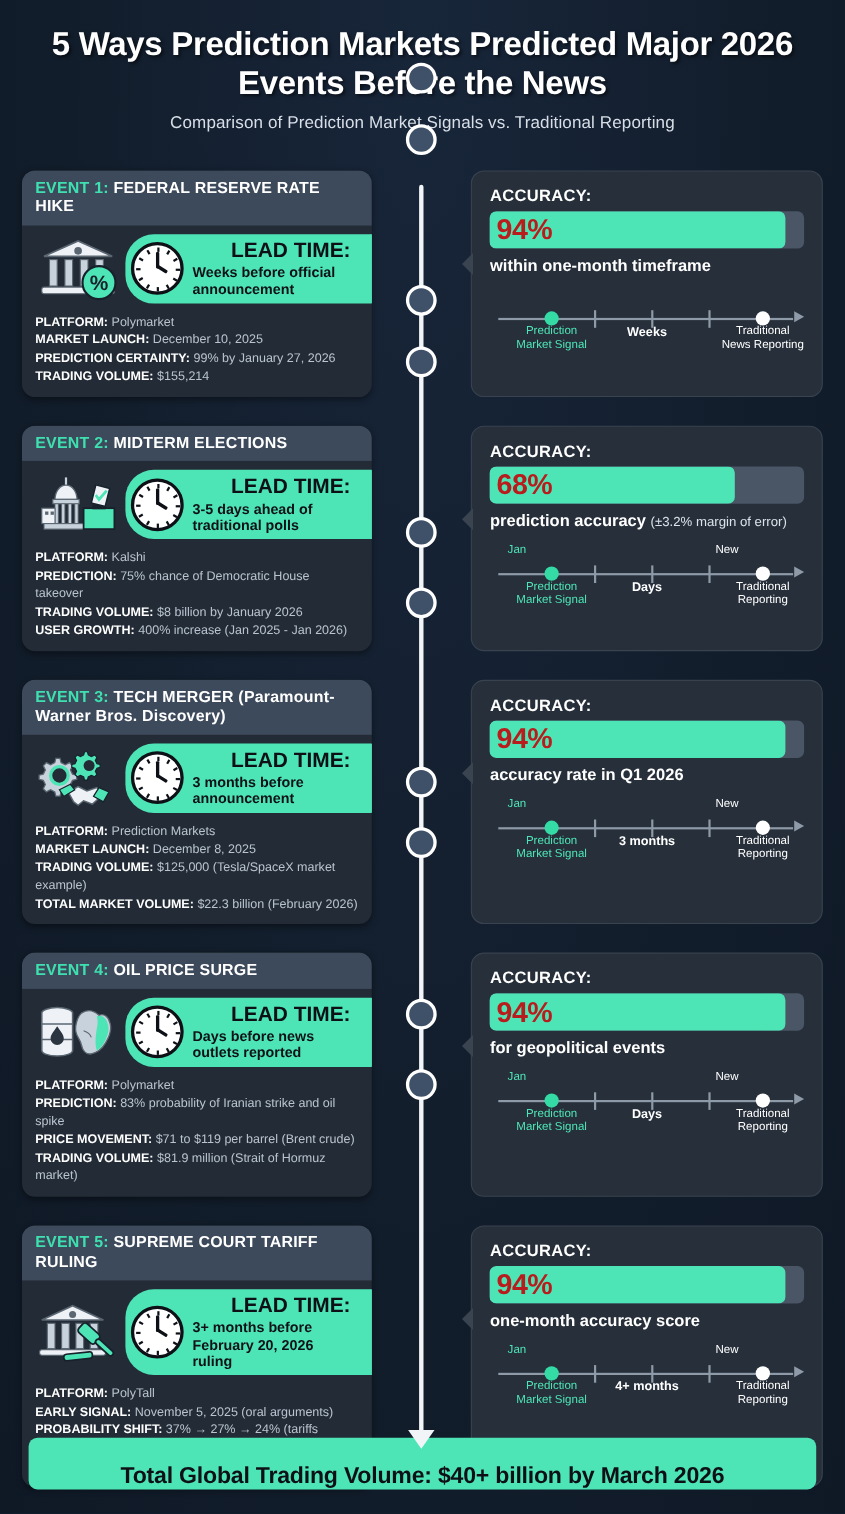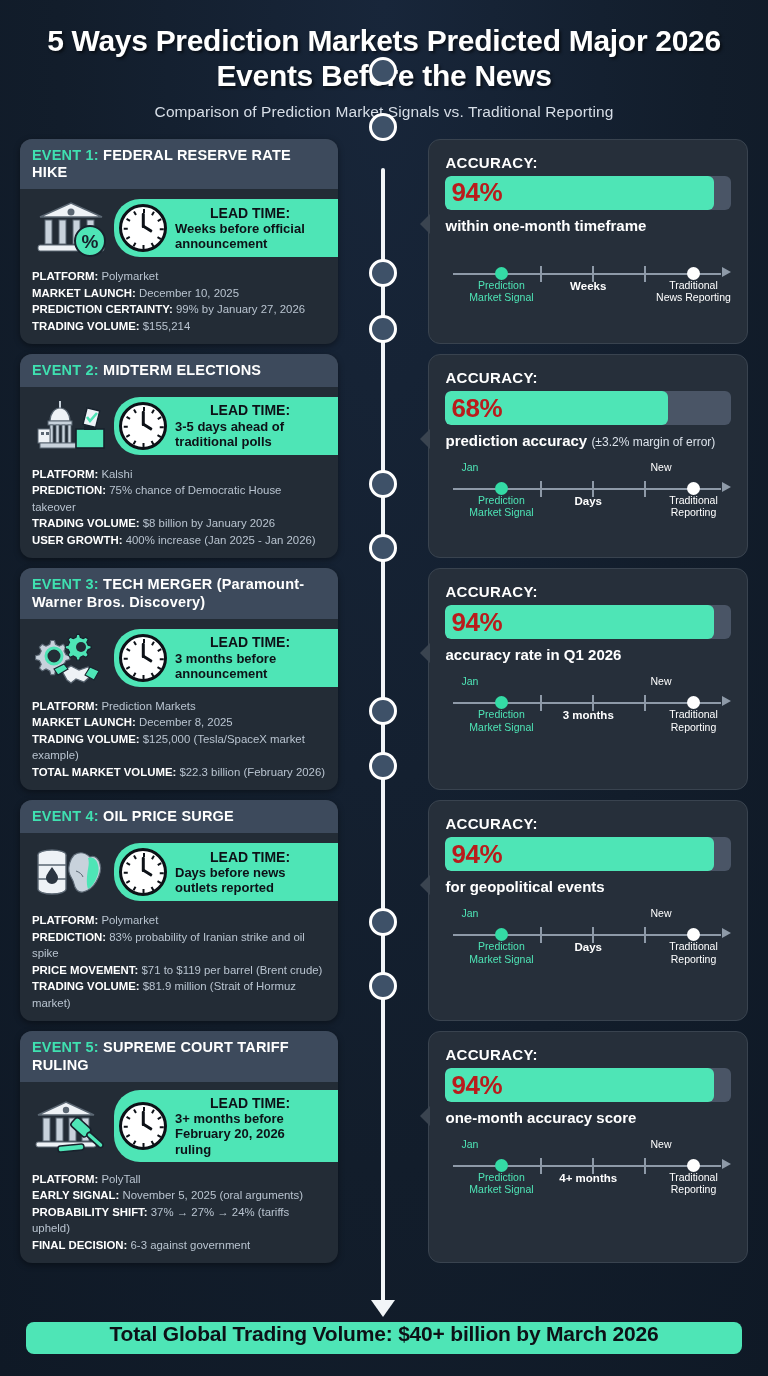--- a/index.html
+++ b/index.html
@@ -36,21 +36,21 @@
     position:absolute;left:371px;top:1300px;width:0;height:0;
     border-left:12px solid transparent;border-right:12px solid transparent;
     border-top:17px solid #f2f5f8;z-index:1;
   }
   .node{
     position:absolute;left:-12px;width:28px;height:28px;border-radius:50%;
     background:#3e5168;border:3px solid #ffffff;z-index:3;
   }
 
   
-  .row{position:relative;display:flex;padding:0 20px;margin-top:10px;gap:20px;}
+  .row{position:relative;display:flex;padding:0 20px;margin-top:26px;gap:20px;}
 
   
   .event-card{
     width:330px;background:#232c36;border-radius:12px;overflow:hidden;
     box-shadow:0 2px 6px rgba(0,0,0,.4);position:relative;
   }
   .event-head{
     background:#3d4a5c;padding:8px 12px 7px;font-size:14.5px;font-weight:bold;
     letter-spacing:.2px;line-height:1.22;
   }
@@ -64,21 +64,21 @@
     background:#4ee5b6;border-radius:26px 0 0 26px;
     padding:5px 16px 5px 5px;flex:1;min-height:56px;
     margin-right:-12px;
   }
   .badge::after{
     content:"";position:absolute;right:-22px;top:0;bottom:0;width:24px;
     background:#4ee5b6;
     clip-path:polygon(0 0,40% 0,100% 50%,40% 100%,0 100%);
   }
   .badge-text{color:#0d1117;font-size:13px;font-weight:bold;line-height:1.17;}
-  .badge-text .lt{display:block;font-size:14px;padding-left:35px;}
+  .badge-text .lt{display:block;font-size:19px;padding-left:35px;}
   .clock{
     width:48px;height:48px;border-radius:50%;background:#ffffff;
     border:3px solid #0d1117;flex:0 0 auto;position:relative;
   }
   .clock::before,.clock::after{
     content:"";position:absolute;background:#0d1117;border-radius:1px;
     left:50%;top:50%;transform-origin:0 0;
   }
   .clock::before{width:2.5px;height:15px;transform:translate(-1.2px,-15px);}
   .clock::after{width:2.5px;height:11px;transform:translate(-1.2px,-1px) rotate(-58deg);}
@@ -128,22 +128,22 @@
   .mini-bot{position:absolute;top:33px;font-size:10.5px;text-align:center;line-height:1.15;}
   .c-green{color:#4ee5b6;}
   .c-white{color:#ffffff;}
   .mini-center{
     position:absolute;top:34px;left:0;right:0;text-align:center;
     font-size:11.5px;font-weight:bold;color:#ffffff;
   }
 
   
   .footer{
-    position:absolute;left:26px;right:26px;bottom:22px;height:32px;
-    background:#4ee5b6;border-radius:8px;display:flex;align-items:flex-start;
+    position:absolute;left:26px;right:26px;bottom:22px;height:47px;
+    background:#4ee5b6;border-radius:8px;display:flex;align-items:flex-end;
     justify-content:center;
   }
   .footer span{font-size:21px;font-weight:bold;color:#0d1117;letter-spacing:-.2px;}
 
   
   .gicon{width:78px;height:62px;flex:0 0 auto;}
 </style>
 </head>
 <body>
 

